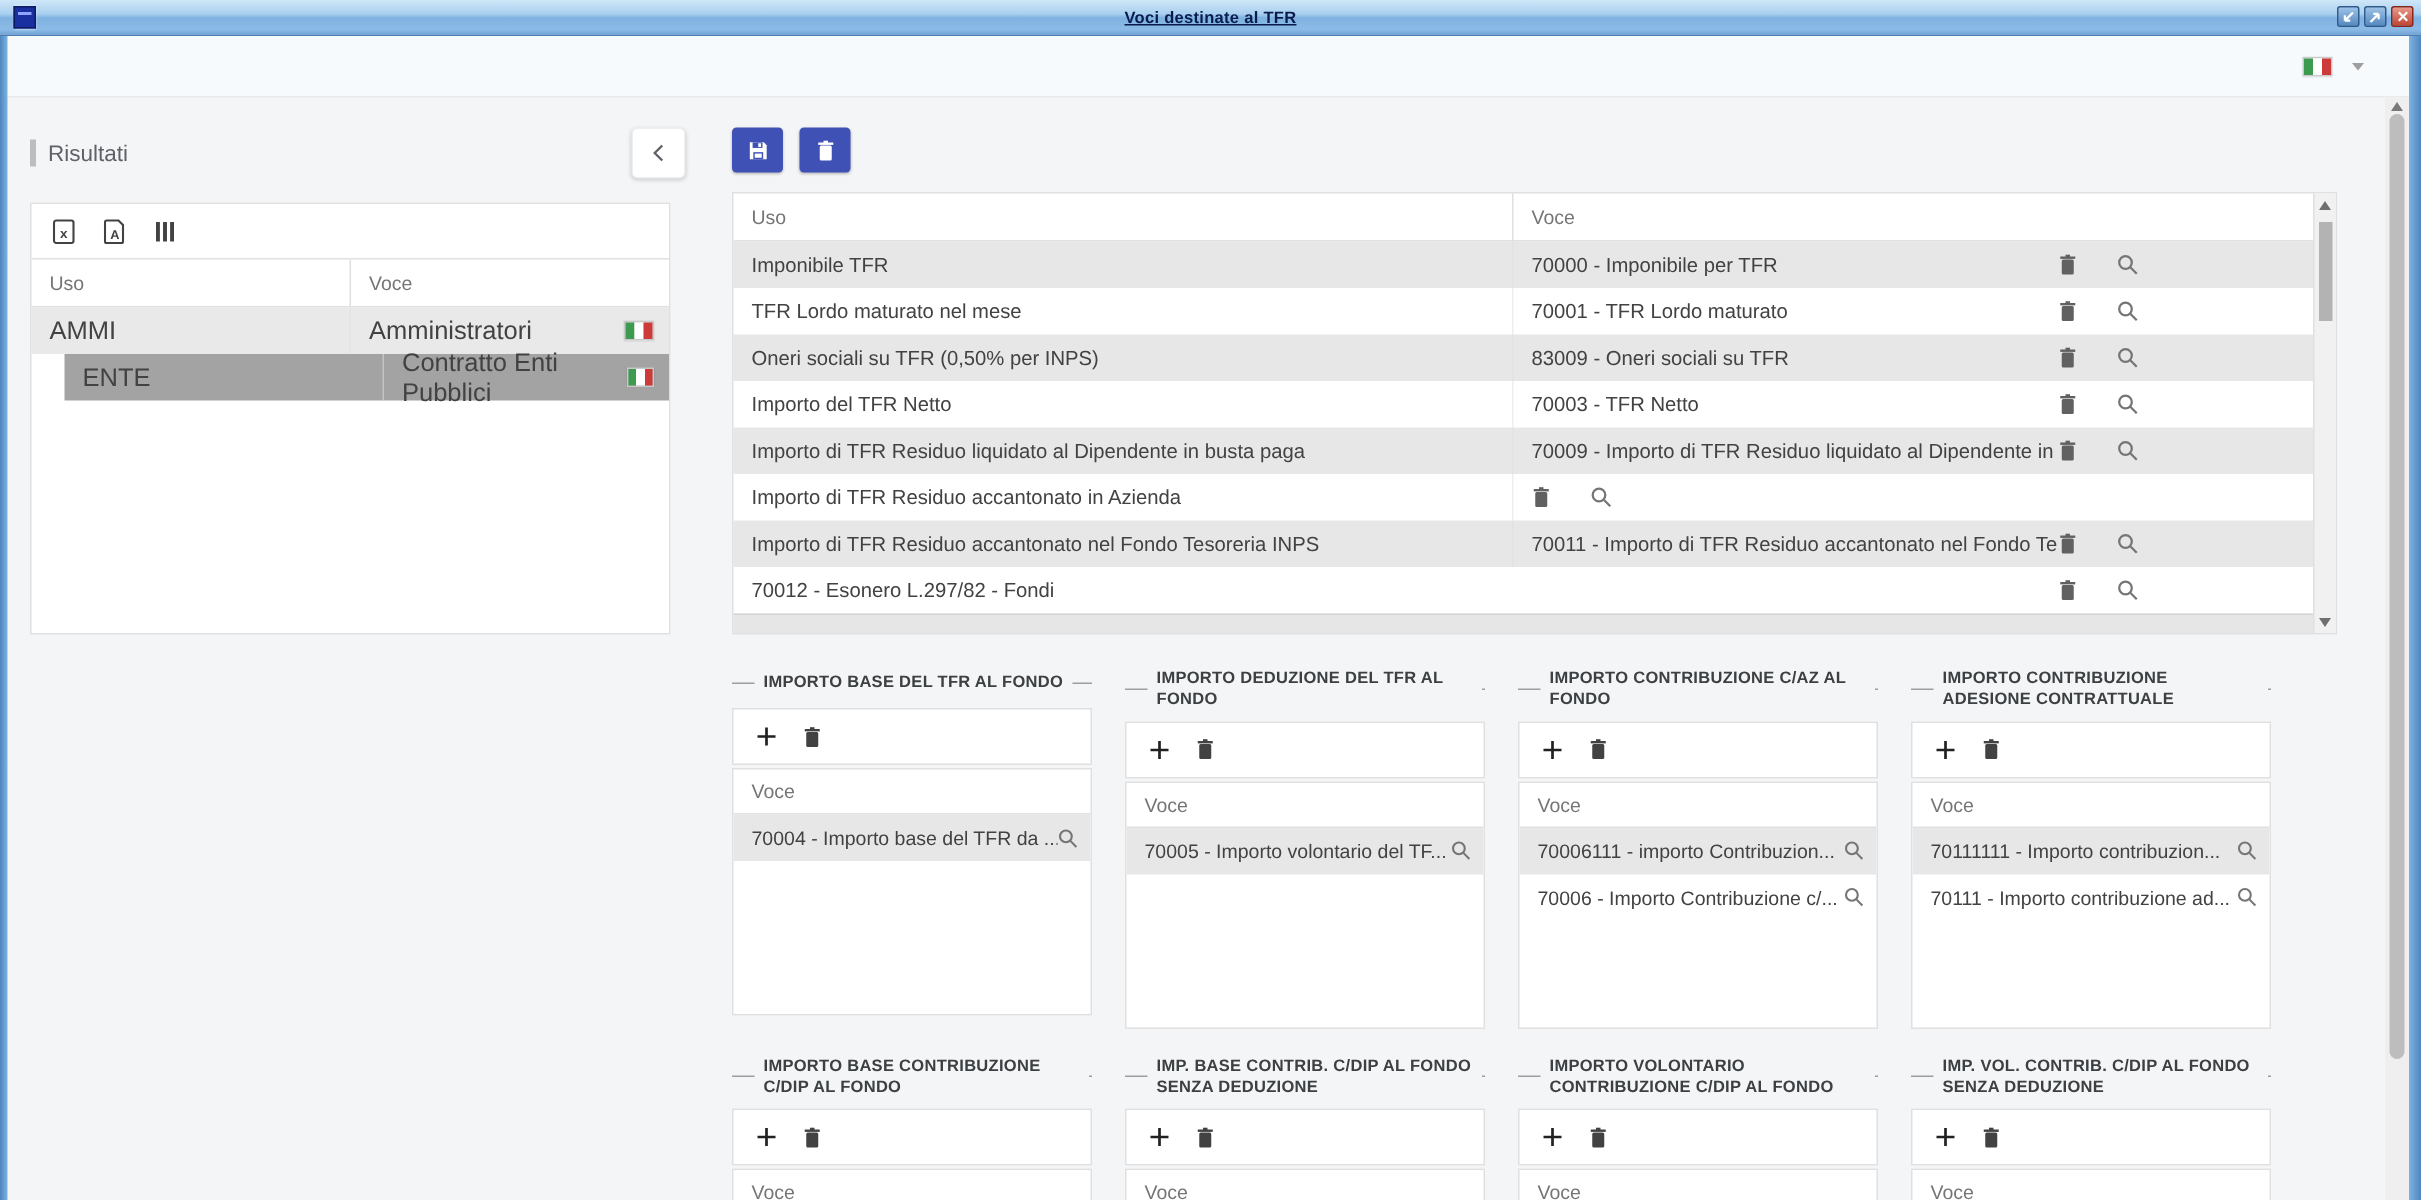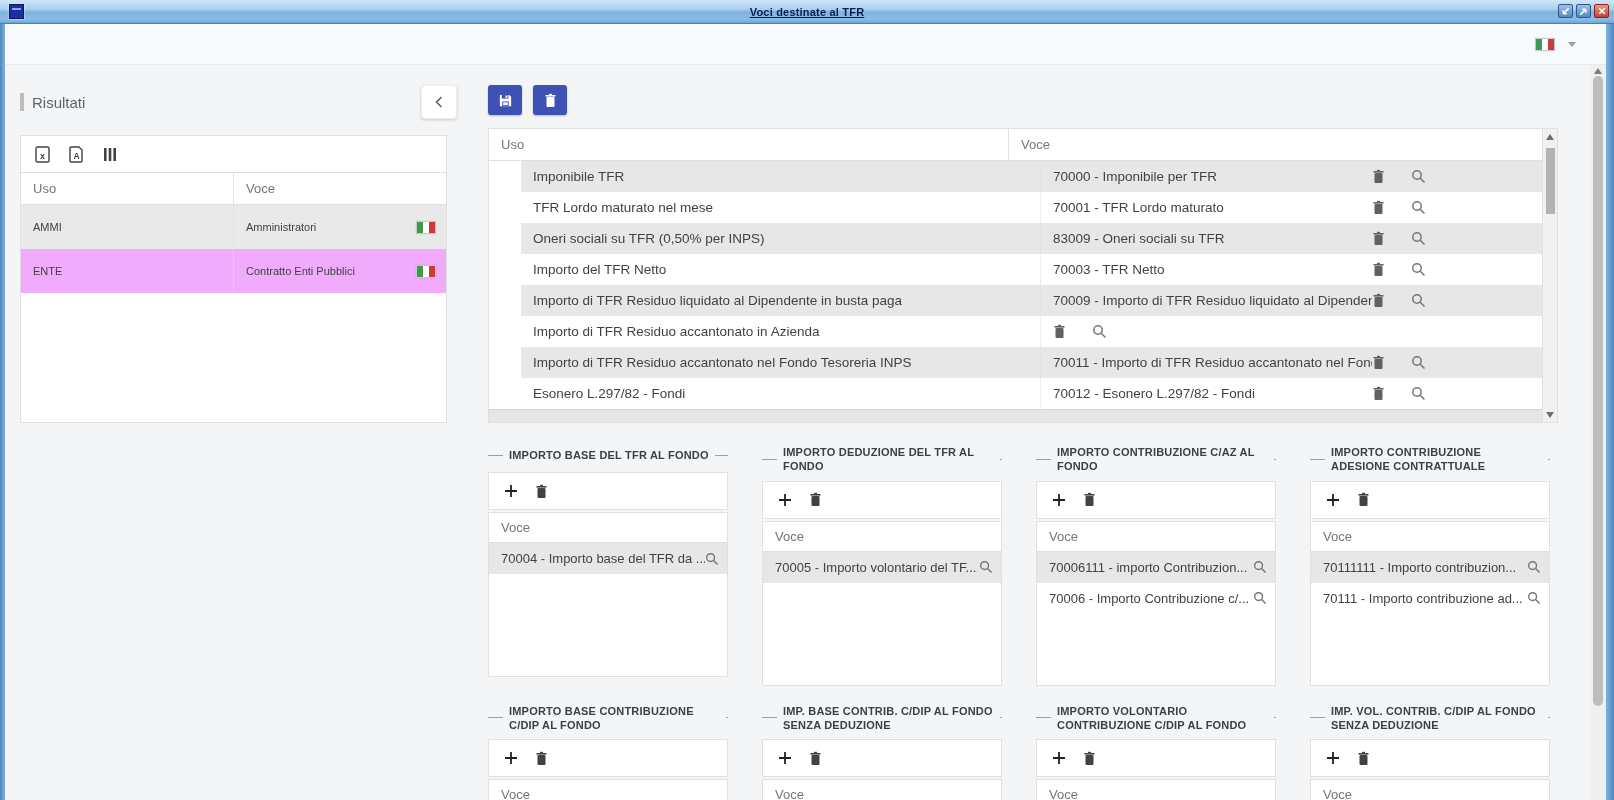--- a/index.html
+++ b/index.html
@@ -51,52 +51,52 @@
   .collapse-btn { margin-left:auto; margin-right:13px; width:36px; height:34px; background:#fff; border:1px solid #eee;
     border-radius:4px; box-shadow:0 1px 3px rgba(0,0,0,.18); display:flex; align-items:center; justify-content:center;
     color:#5f6368; font-size:13px; cursor:pointer; }
   .results-card { margin-top:16px; width:427px; height:288px; background:#fff; border:1px solid #e0e0e0; }
   .export-row { height:37px; display:flex; align-items:center; gap:19px; padding-left:14px; border-bottom:1px solid #e0e0e0; }
   .export-row .eicon { cursor:pointer; display:flex; }
   .s-table { width:100%; font-size:13px; }
   .s-head { display:flex; height:32px; align-items:center; color:#757575; border-bottom:1px solid #e0e0e0; }
   .s-col-uso { width:213px; padding-left:12px; border-right:1px solid #e0e0e0; height:100%; display:flex; align-items:center; }
   .s-col-voce { flex:1; padding-left:12px; display:flex; align-items:center; height:100%; }
-  .s-row { display:flex; height:44px; align-items:center; color:#424242; font-size:11px; cursor:pointer; }
+  .s-row { display:flex; height:31px; align-items:center; color:#424242; font-size:17px; cursor:pointer; }
   .s-row.striped { background:#e9e9e9; }
-  .s-row.selected { background:#f0abfc; }
+  .s-row.selected { background:#a3a3a3;margin-left:22px; }
   .s-row .s-col-uso { border-right:1px solid rgba(224,224,224,.55); }
   .s-row .flag { margin-left:auto; margin-right:10px; }
 
   
   .actions-row { display:flex; gap:11px; }
   .action-btn { width:34px; height:30px; border:none; border-radius:3px; background:#3f51b5; color:#fff;
     display:flex; align-items:center; justify-content:center; cursor:pointer; box-shadow:0 1px 2px rgba(0,0,0,.25); }
 
   
   .main-table-card { margin-top:13px; width:1070px; background:#fff; border:1px solid #e0e0e0; display:flex; }
   .mt-left { flex:1; min-width:0; }
   .mt-head { display:flex; height:32px; align-items:center; font-size:13px; color:#757575; border-bottom:1px solid #e0e0e0; }
   .mt-col-uso { width:520px; padding-left:12px; height:100%; display:flex; align-items:center; border-right:1px solid #e0e0e0; }
   .mt-col-voce { flex:1; padding-left:12px; height:100%; display:flex; align-items:center; }
-  .mt-row { display:flex; height:31px; align-items:center; font-size:13.5px; color:#424242;margin-left:32px; }
+  .mt-row { display:flex; height:31px; align-items:center; font-size:13.5px; color:#424242; }
   .mt-row.striped { background:#e7e7e7; }
   .mt-row .mt-col-uso { border-right:1px solid rgba(224,224,224,.55); }
   .mt-row .mt-col-voce { min-width:0; }
   .mt-row .voce-text { white-space:nowrap; overflow:hidden; flex:1; }
   .row-actions { display:flex; align-items:center; gap:26px; width:118px; flex:none; margin-right:52px; }
   .icon-btn { background:none; border:none; padding:0; cursor:pointer; display:flex; }
   .hscroll-strip { height:13px; background:#e6e6e6; border-top:1px solid #d5d5d5; }
   .vscrollbar { width:15px; background:#f1f1f1; border-left:1px solid #e0e0e0; display:flex; flex-direction:column; align-items:center; }
   .vscrollbar .a-up { margin-top:5px; width:0; height:0; border-left:4px solid transparent; border-right:4px solid transparent; border-bottom:6px solid #6f6f6f; }
   .vscrollbar .thumb { margin-top:8px; width:9px; height:66px; background:#b3b3b3; }
   .vscrollbar .a-down { margin-top:auto; margin-bottom:4px; width:0; height:0; border-left:4px solid transparent; border-right:4px solid transparent; border-top:6px solid #6f6f6f; }
 
   
-  .sections { width:1070px; display:grid; grid-template-columns:repeat(4,240px); column-gap:34px; margin-top:6px; }
+  .sections { width:1070px; display:grid; grid-template-columns:repeat(4,240px); column-gap:22px; margin-top:6px; }
   .sections.row-two { margin-top:2px; }
   .section { display:flex; flex-direction:column; }
   .sec-header { display:flex; align-items:center; margin-top:16px; min-height:20px; }
   .sec-header .dash { width:15px; height:1px; background:#9e9e9e; flex:none; margin-right:6px; }
   .sec-header .line { flex:1; height:1px; background:#9e9e9e; margin-left:6px; min-width:2px; }
   .sec-header .txt { font-size:11px; font-weight:bold; color:#3c4043; letter-spacing:.2px; line-height:1.3; max-width:215px; }
   .sec-toolbar { margin-top:7px; height:38px; background:#fff; border:1px solid #e0e0e0; display:flex; align-items:center; gap:17px; padding-left:15px; }
   .sec-table { margin-top:2px; background:#fff; border:1px solid #e0e0e0; height:165px; overflow:hidden; }
   .sections.row-two .sec-table { height:160px; }
   .sec-voce-head { height:30px; display:flex; align-items:center; padding-left:12px; font-size:13px; color:#757575; border-bottom:1px solid #e0e0e0; }
@@ -389,21 +389,20 @@
           <svg width="15" height="15" viewBox="0 0 15 15">
                         <circle cx="6" cy="6" r="4.2" fill="none" stroke="#757575" stroke-width="1.5"></circle>
                         <path d="M9.2 9.2 L13.5 13.5" stroke="#757575" stroke-width="1.5"></path>
                       </svg>
         </button>
       </span>
     </div>
   </div>
 
   <div class="mt-row">
-    <div class="mt-col-uso">Esonero L.297/82 - Fondi</div>
     <div class="mt-col-voce">
       <span class="voce-text">70012 - Esonero L.297/82 - Fondi</span>
       <span class="row-actions">
         <button class="icon-btn">
           <svg width="13" height="15" viewBox="0 0 13 15">
                         <rect x="2.5" y="4" width="8" height="10" rx="1" fill="#616161"></rect>
                         <rect x="1.5" y="2" width="10" height="1.6" fill="#616161"></rect>
                         <rect x="5" y="0.8" width="3" height="1.6" fill="#616161"></rect>
                       </svg>
         </button>

